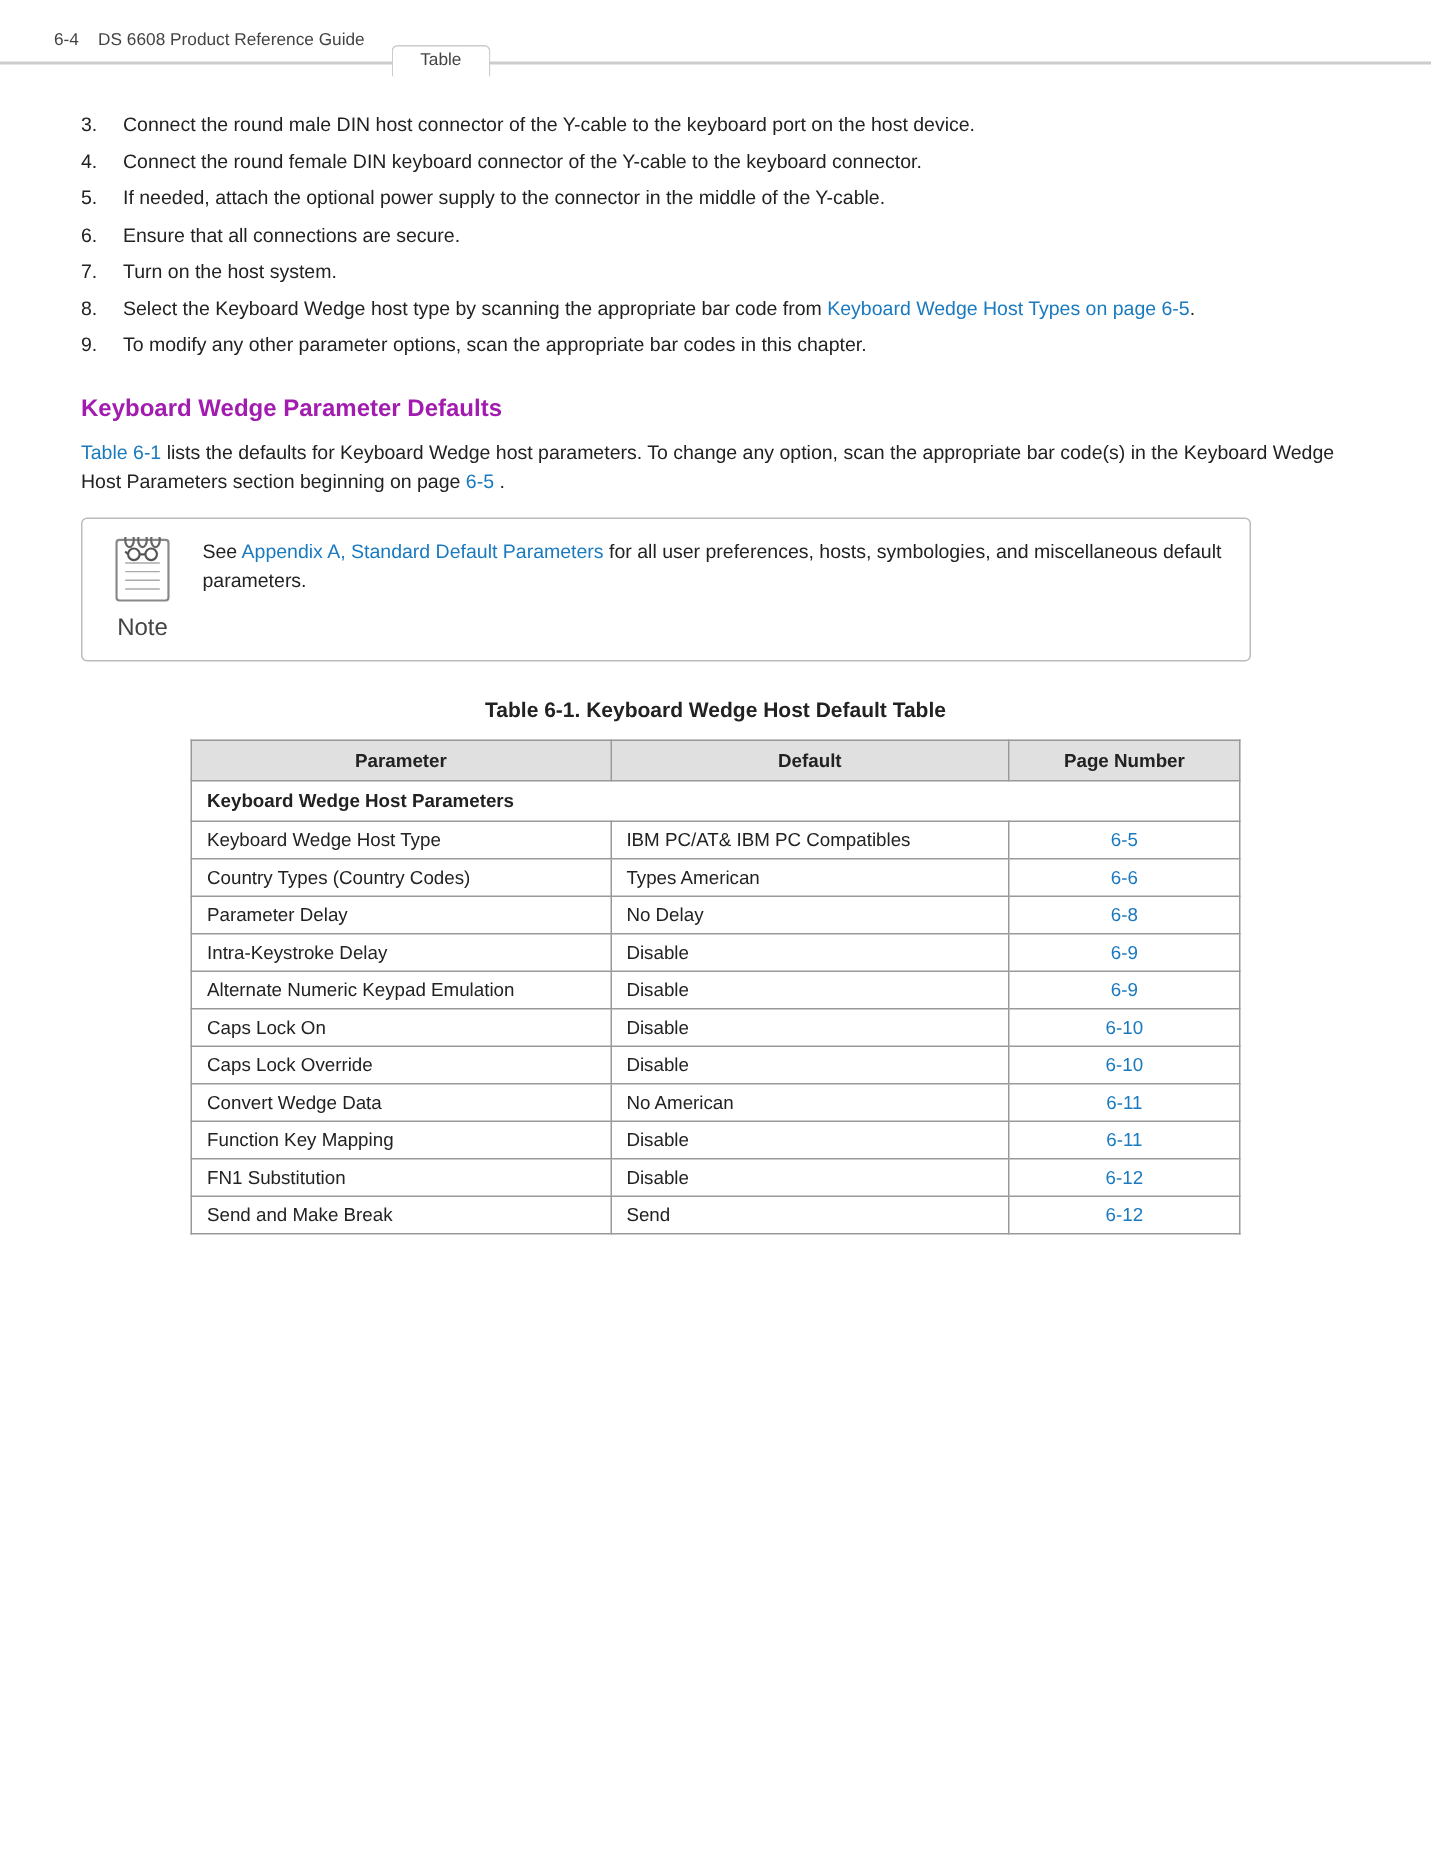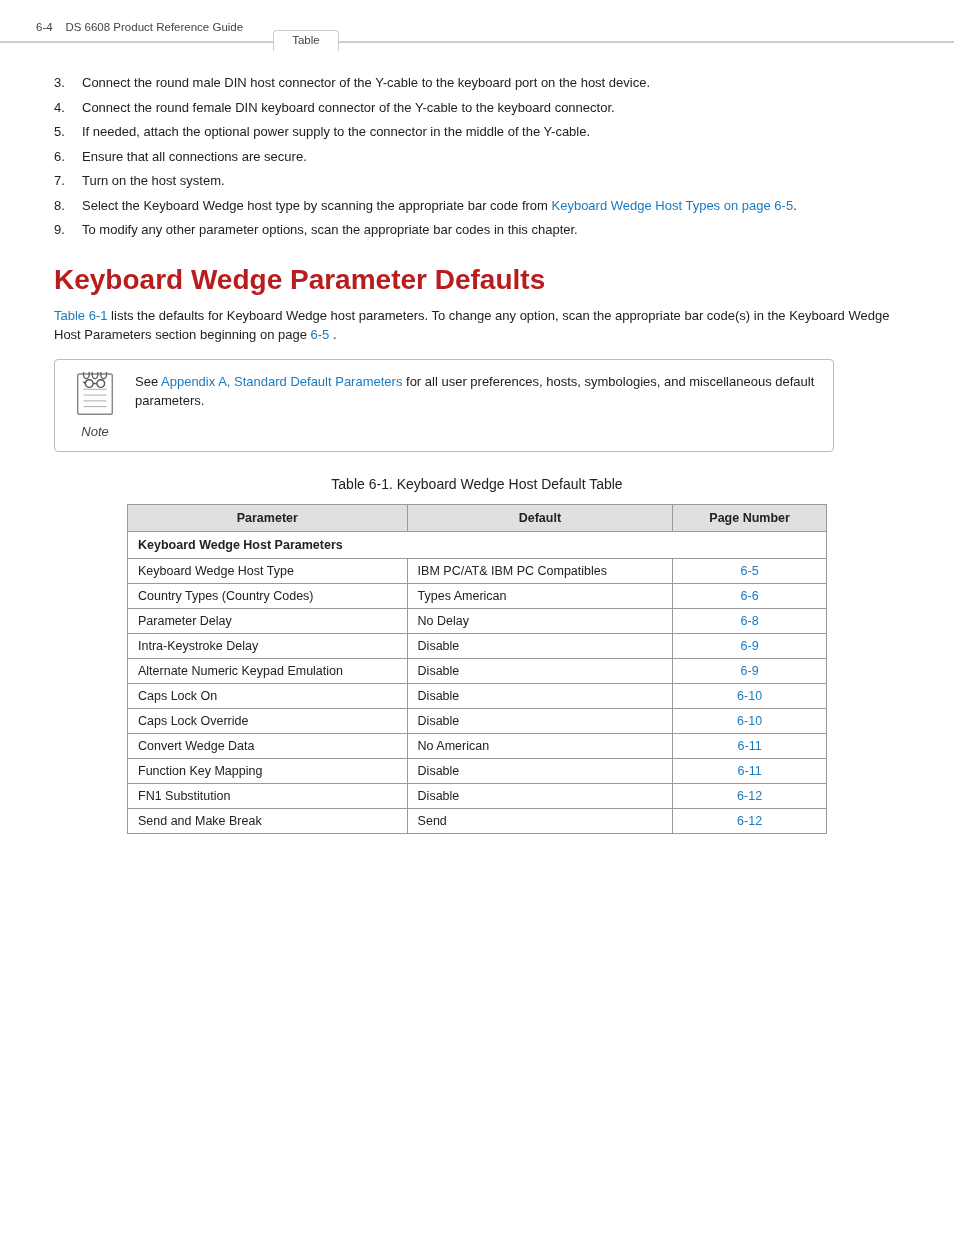--- a/index.html
+++ b/index.html
@@ -19,21 +19,21 @@
       position: relative;
       background: #fff;
     }
 
     
     .page-header {
       border-bottom: 2px solid #ccc;
       padding: 12px 36px 8px 36px;
       display: flex;
       align-items: flex-end;
-      gap: 12px;
+      gap: 0;
     }
     .page-header-left {
       font-size: 11.5px;
       color: #444;
     }
     .page-header-tab {
       display: inline-block;
       background: #fff;
       border: 1.5px solid #ccc;
       border-bottom: none;
@@ -71,23 +71,23 @@
     .numbered-list li .text {
       flex: 1;
     }
     a.link {
       color: #1a7abf;
       text-decoration: none;
     }
 
     
     .section-heading {
-      font-size: 28px;
+      font-size: 16px;
       font-weight: bold;
-      color: #b91c1c;
+      color: #a21caf;
       margin-bottom: 10px;
       margin-top: 24px;
     }
 
     .section-para {
       font-size: 13px;
       line-height: 1.5;
       margin-bottom: 14px;
     }
 
@@ -102,35 +102,34 @@
       gap: 14px;
       max-width: 780px;
     }
     .note-icon {
       display: flex;
       flex-direction: column;
       align-items: center;
       min-width: 52px;
     }
     .note-icon-label {
-      font-size: 13px;
+      font-size: 16px;
       color: #444;
       margin-top: 2px;
-      font-style: italic;
     }
     .note-text {
       font-size: 13px;
       line-height: 1.5;
     }
 
     
     .table-title {
       text-align: center;
       font-size: 14px;
-      font-weight: normal;
+      font-weight: bold;
       margin-bottom: 10px;
     }
 
     .data-table {
       width: 100%;
       border-collapse: collapse;
       font-size: 12.5px;
       max-width: 700px;
       margin: 12px auto;
     }

